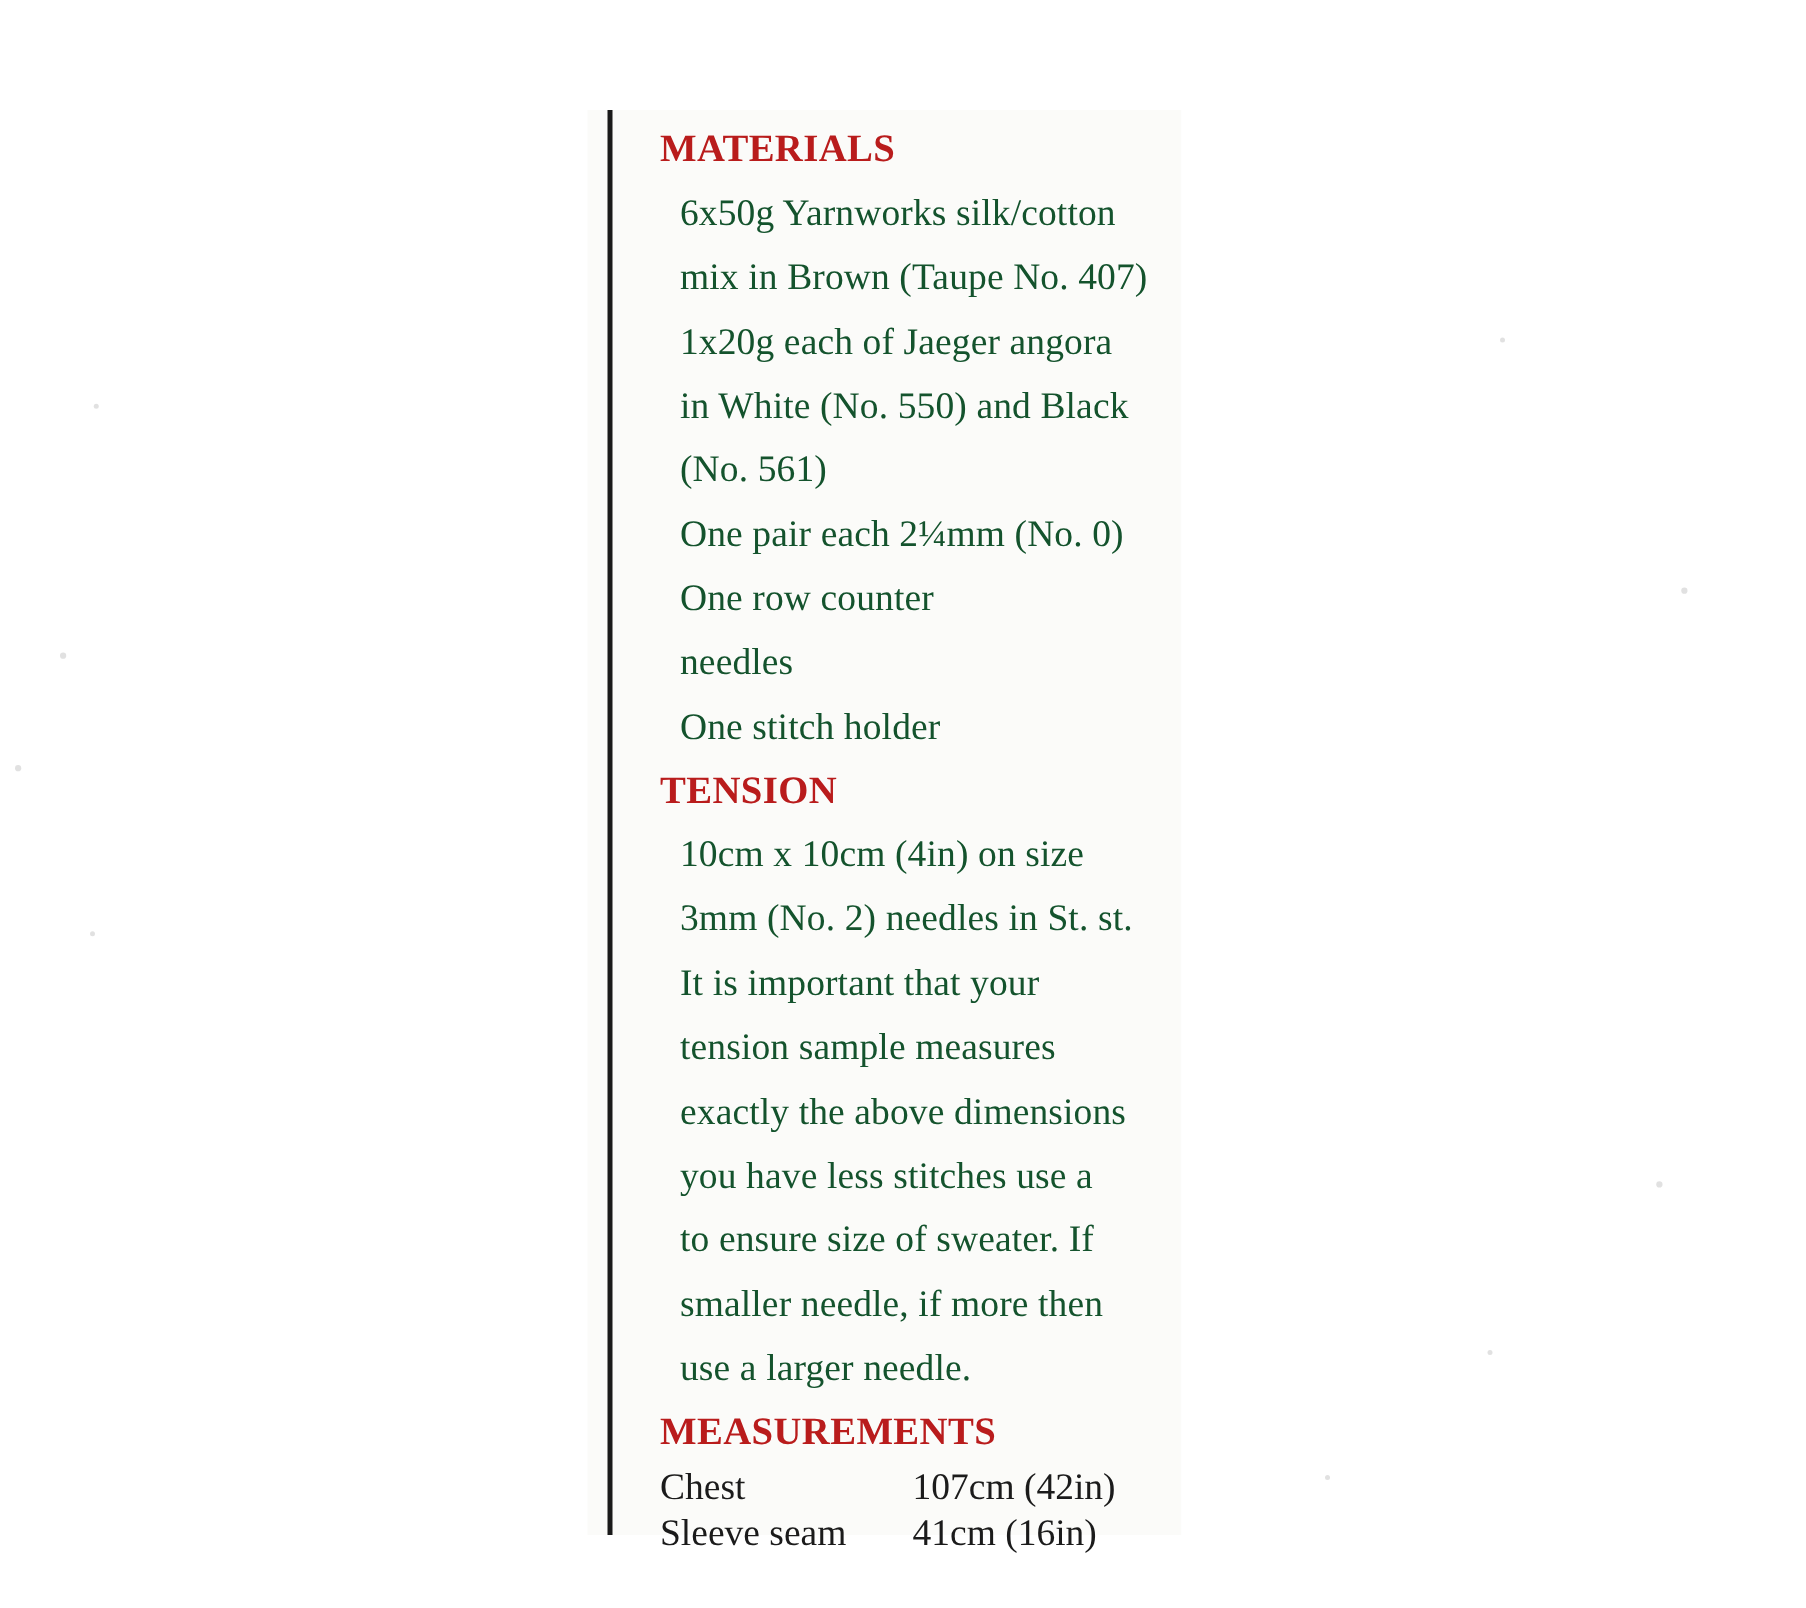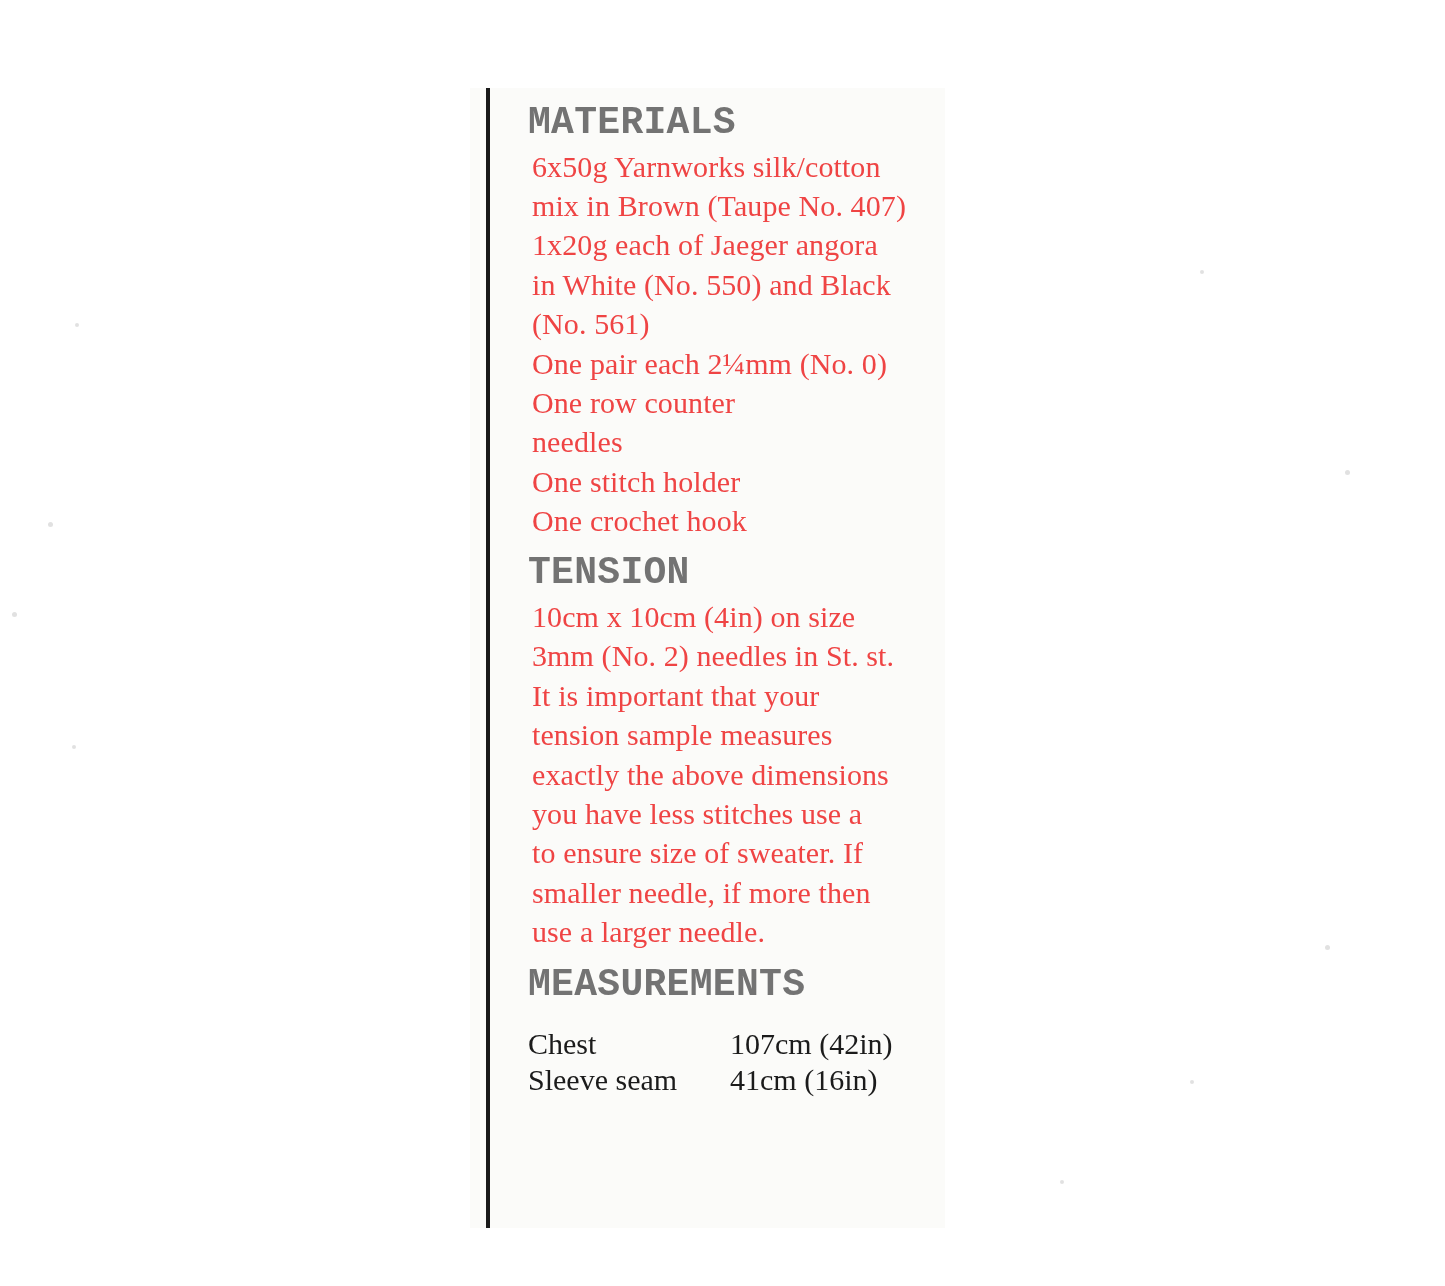--- a/index.html
+++ b/index.html
@@ -61,42 +61,41 @@
     color: #0f0f0f;
     white-space: nowrap;
   }
   h1.doc-title .cap {
     font-size: 57px;
   }
 
   h2.section-heading {
     margin: 14px 0 2px 0;
     font-weight: bold;
-    font-size: 38px;
+    font-size: 31px;
     line-height: 1.12;
     letter-spacing: 0.3px;
-    color: #737373;
-    font-family: Liberation Mono, monospace;
+    color: #b91c1c;
   }
 
   p.body-text {
-    margin: 4px;
+    margin: 16px;
     font-size: 30px;
     line-height: 1.18;
-    color: #ef4444;
+    color: #14532d;
     letter-spacing: 0.1px;
   }
 
   .block {
     margin-bottom: 6px;
   }
 
   .measure-table {
     border-collapse: collapse;
-    margin-top: 20px;
+    margin-top: 9px;
   }
   .measure-table td {
     font-size: 30px;
     line-height: 1.18;
     color: #1b1b1b;
     padding: 0 0 1px 0;
     vertical-align: top;
     white-space: nowrap;
   }
   .measure-table td.label {
@@ -125,21 +124,20 @@
       <h2 class="section-heading">MATERIALS</h2>
       <p class="body-text">6x50g Yarnworks silk/cotton</p>
       <p class="body-text">mix in Brown (Taupe No. 407)</p>
       <p class="body-text">1x20g each of Jaeger angora</p>
       <p class="body-text">in White (No. 550) and Black</p>
       <p class="body-text">(No. 561)</p>
       <p class="body-text">One pair each 2¼mm (No. 0)</p>
       <p class="body-text">One row counter</p>
       <p class="body-text">needles</p>
       <p class="body-text">One stitch holder</p>
-      <p class="body-text">One crochet hook</p>
     </div>
 
     <div class="block">
       <h2 class="section-heading">TENSION</h2>
       <p class="body-text">10cm x 10cm (4in) on size</p>
       <p class="body-text">3mm (No. 2) needles in St. st.</p>
       <p class="body-text">It is important that your</p>
       <p class="body-text">tension sample measures</p>
       <p class="body-text">exactly the above dimensions</p>
       <p class="body-text">you have less stitches use a</p>

